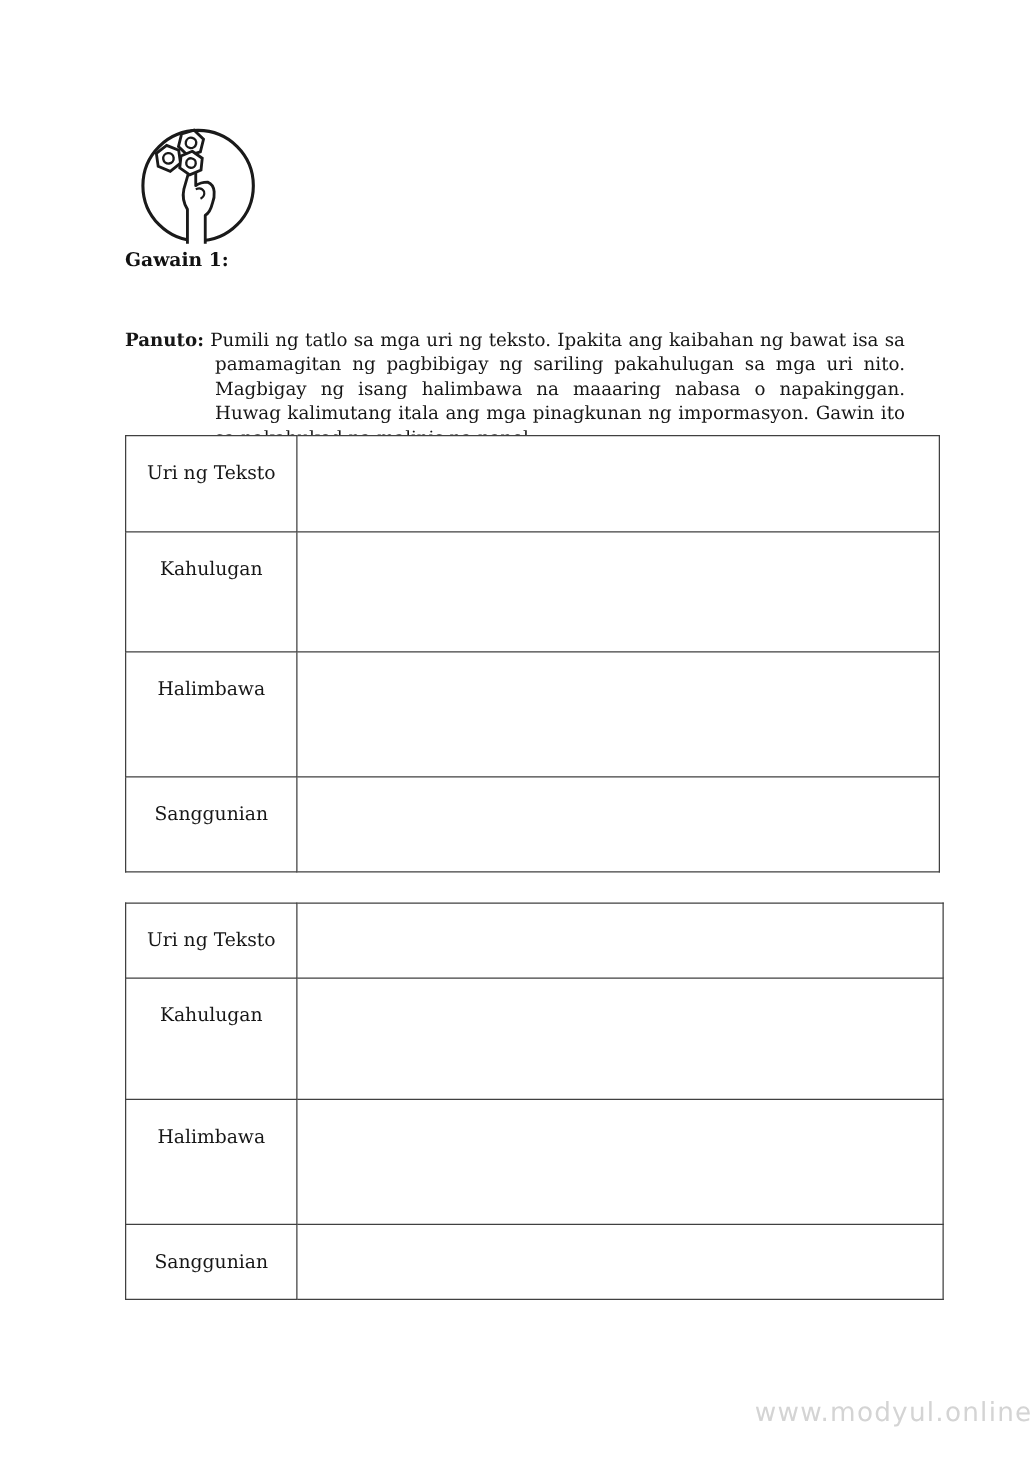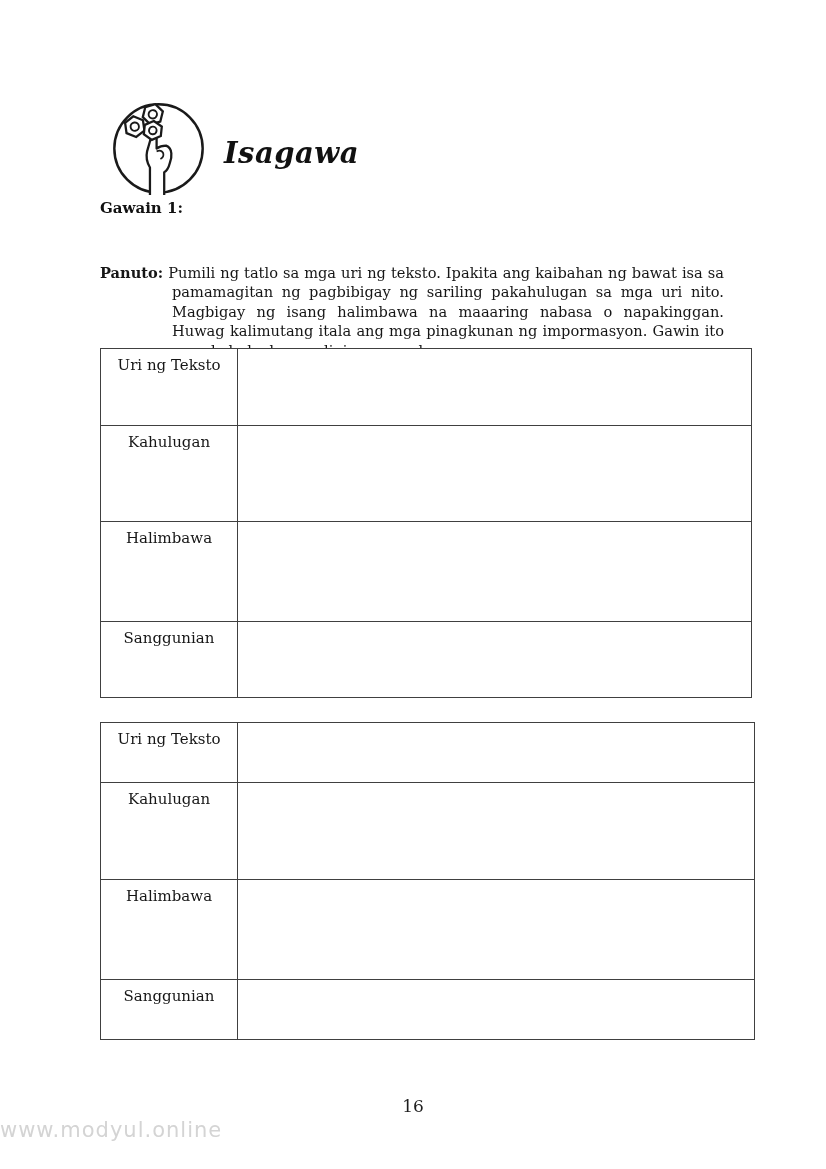--- a/index.html
+++ b/index.html
@@ -67,21 +67,21 @@
   }
   table.wtable td {
     border: 1px solid #404040;
     vertical-align: top;
     font-size: 15px;
     line-height: 18px;
   }
   td.label-cell {
     width: 137px;
     text-align: center;
-    padding-top: 7px;
+    padding-top: 20px;
     color: #161616;
   }
   td.answer-cell { background: #ffffff; }
   #table-1 { top: 348px; width: 652px; }
   #table-2 { top: 722px; width: 655px; }
 
   
   .page-number {
     position: absolute;
     left: 0;
@@ -89,21 +89,21 @@
     width: 100%;
     text-align: center;
     font-size: 17px;
     color: #1d1d1d;
   }
   .watermark {
     position: absolute;
     left: 0;
     top: 1118px;
     width: 100%;
-    text-align: left;
+    text-align: right;
     font-family: "DejaVu Sans", sans-serif;
     font-size: 21px;
     letter-spacing: 1px;
     color: #d4d4d4;
   }
 </style>
 </head>
 <body>
 
 <div class="page">
@@ -122,21 +122,20 @@
     <g transform="translate(25,27) rotate(-8)">
       <polygon points="0,-11 9.5,-5.5 9.5,5.5 0,11 -9.5,5.5 -9.5,-5.5" fill="#ffffff" stroke="#1a1a1a" stroke-width="2.4"></polygon>
       <circle cx="0" cy="0" r="4.4" fill="none" stroke="#1a1a1a" stroke-width="2"></circle>
     </g>
     <g transform="translate(44,31) rotate(6)">
       <polygon points="0,-10 9,-5 9,5 0,10 -9,5 -9,-5" fill="#ffffff" stroke="#1a1a1a" stroke-width="2.4"></polygon>
       <circle cx="0" cy="0" r="4" fill="none" stroke="#1a1a1a" stroke-width="2"></circle>
     </g>
   </svg>
 
-  <div class="doc-title">Isagawa</div>
 
   <div class="activity-heading">Gawain 1:</div>
 
   <div class="instructions">
     <b>Panuto:</b>
     <span>Pumili ng tatlo sa mga uri ng teksto. Ipakita ang kaibahan ng bawat isa sa pamamagitan ng pagbibigay ng sariling pakahulugan sa mga uri nito. Magbigay ng isang halimbawa na maaaring nabasa o napakinggan. Huwag kalimutang itala ang mga pinagkunan ng impormasyon. Gawin ito sa nakabukod na malinis na papel.</span>
   </div>
 
   <table class="wtable" id="table-1">
     <colgroup>
@@ -181,16 +180,15 @@
       <td class="label-cell">Halimbawa</td>
       <td class="answer-cell"></td>
     </tr>
     <tr style="height:60px">
       <td class="label-cell">Sanggunian</td>
       <td class="answer-cell"></td>
     </tr>
   </tbody>
     </table>
 
-  <div class="page-number">16</div>
   <div class="watermark">www.modyul.online</div>
 
 </div>
 
 </body></html>

